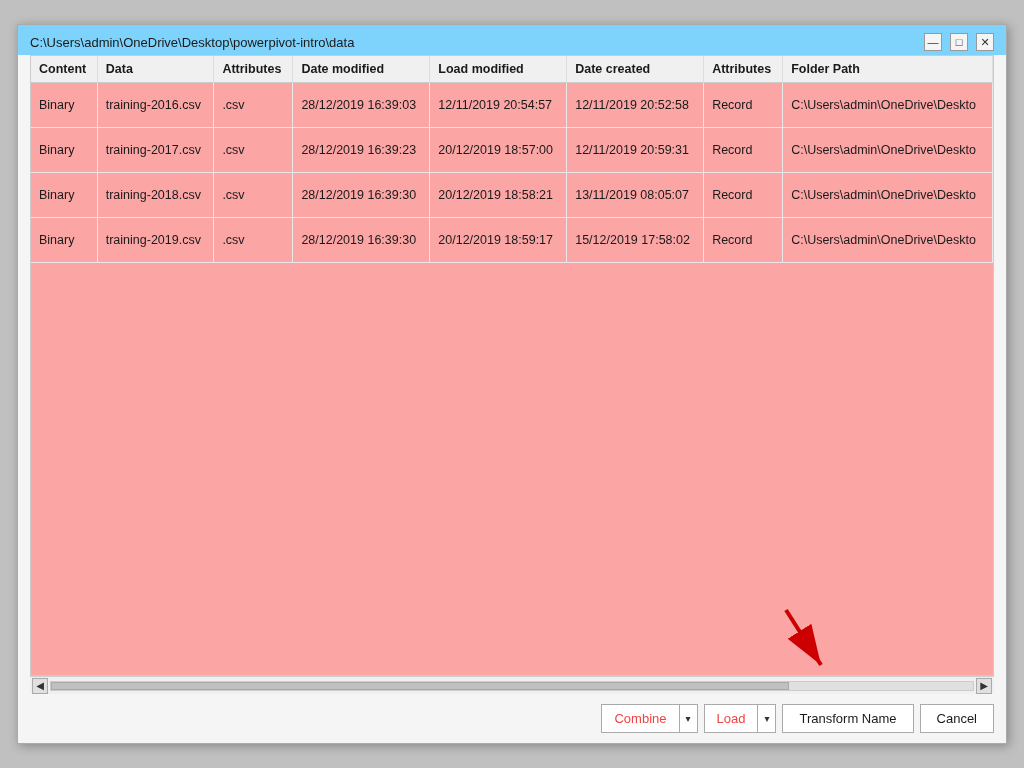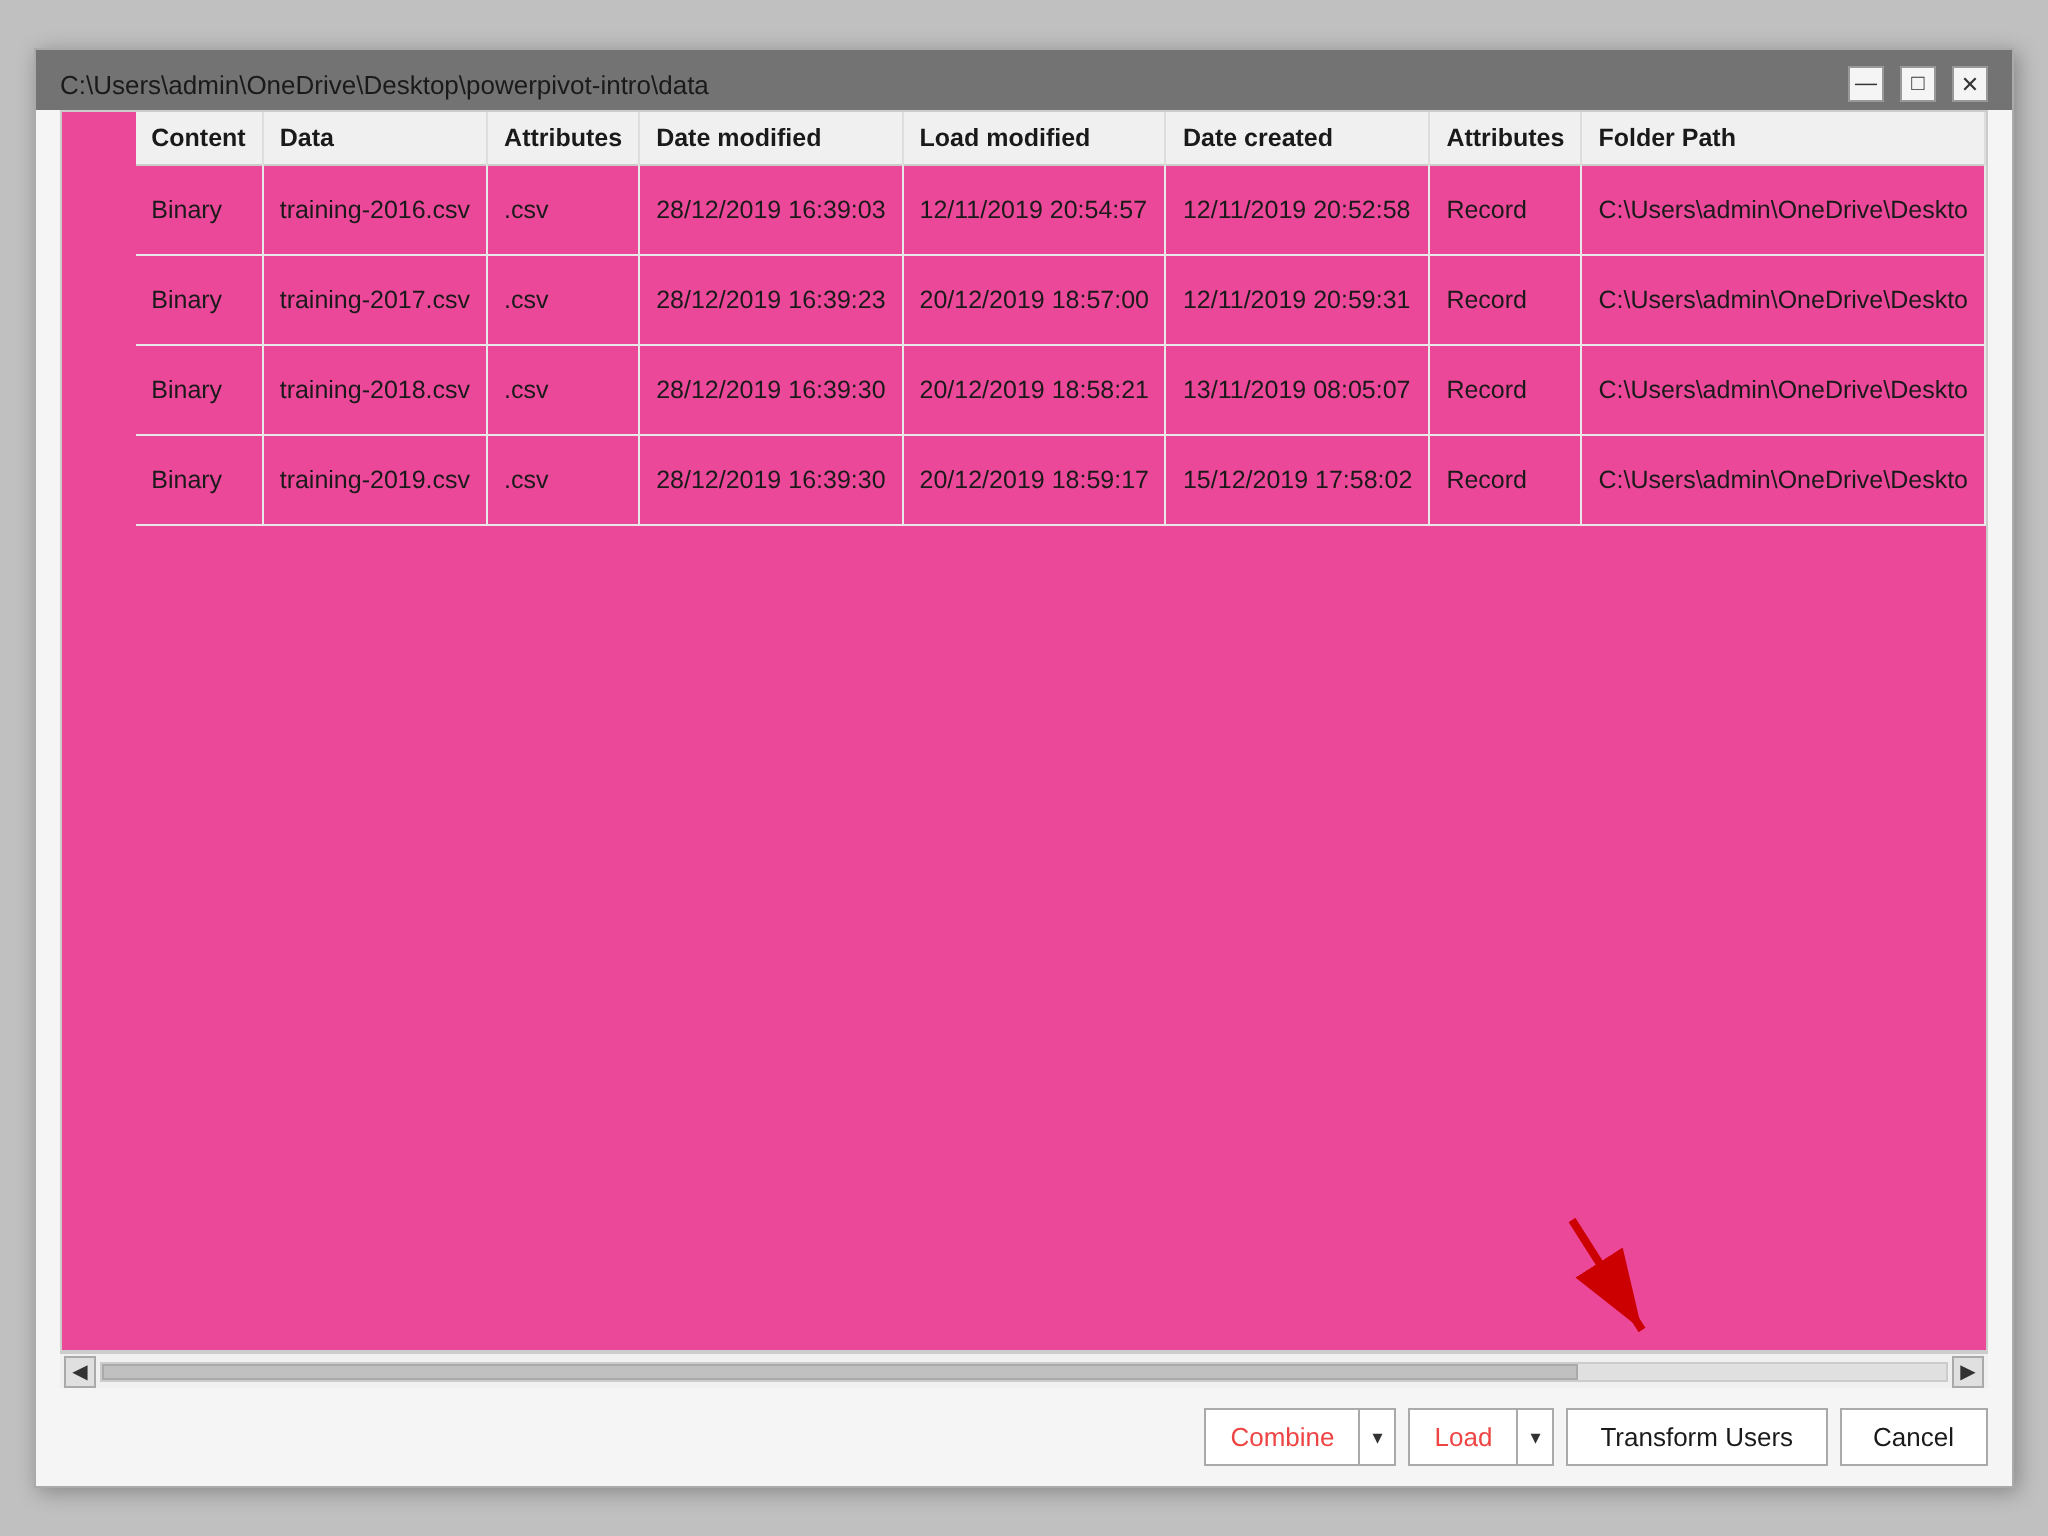--- a/index.html
+++ b/index.html
@@ -20,21 +20,21 @@
       width: 990px;
       height: 720px;
       display: flex;
       flex-direction: column;
     }
     .title-bar {
       display: flex;
       justify-content: space-between;
       align-items: center;
       padding: 8px 12px 4px 12px;
-      background: #737373;
+      background: #7dd3fc;
       border-bottom: none;
       gap: 48px;
     }
     .title-bar-path {
       font-size: 13px;
       color: #1a1a1a;
     }
     .title-bar-controls {
       display: flex;
       gap: 8px;
@@ -49,24 +49,23 @@
       align-items: center;
       justify-content: center;
       font-size: 11px;
       color: #333;
     }
     .table-container {
       flex: 1;
       overflow: hidden;
       margin: 0 12px;
       border: 1px solid #ccc;
-      background: #ec4899;
+      background: #fca5a5;
       display: flex;
       flex-direction: column;
-      align-items: flex-end;
     }
     .data-table {
       width: 100%;
       border-collapse: collapse;
       font-size: 12.5px;
     }
     .data-table thead tr {
       background: #f0f0f0;
       border-bottom: 1px solid #ccc;
     }
@@ -276,16 +275,16 @@
     </div>
 
     <div class="btn-split">
       <button class="btn-main">Combine</button>
       <button class="btn-dropdown">▾</button>
     </div>
     <div class="btn-split">
       <button class="btn-main">Load</button>
       <button class="btn-dropdown">▾</button>
     </div>
-    <button class="btn">Transform Users</button>
+    <button class="btn">Transform Name</button>
     <button class="btn">Cancel</button>
   </div>
 </div>
 
 </body></html>

